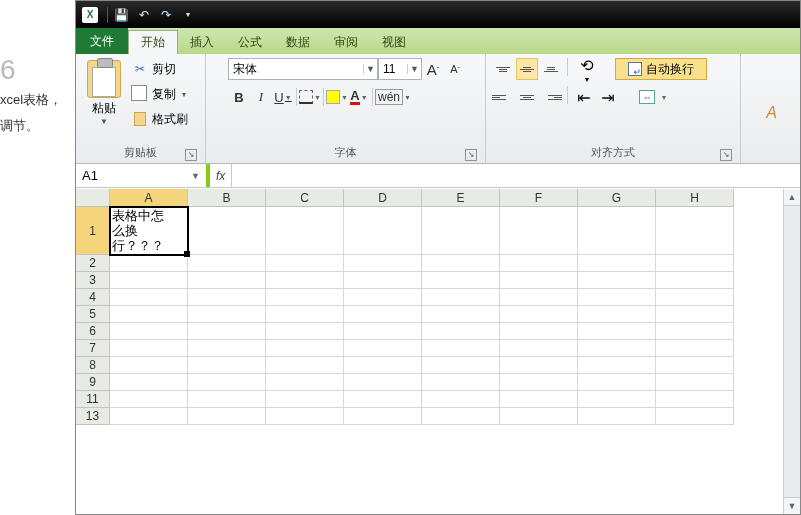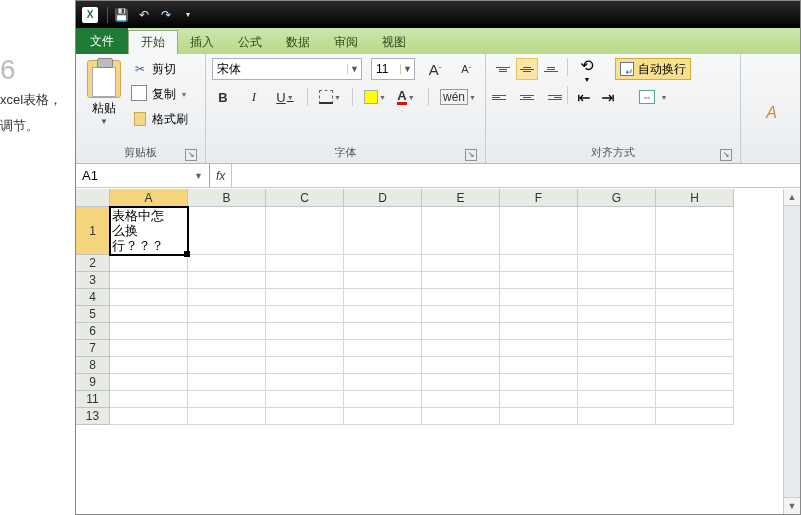--- a/index.html
+++ b/index.html
@@ -31,50 +31,50 @@
 .bigbtn .dd{font-size:8px;color:#555;}
 .smallcol{display:flex;flex-direction:column;gap:3px;}
 .smallbtn{display:flex;align-items:center;gap:4px;font-size:12px;cursor:pointer;height:22px;padding:0 2px;}
 .ic{width:16px;height:16px;display:inline-flex;align-items:center;justify-content:center;font-size:12px;}
 .scis{color:#2a5db0;}
 .copy{background:#fff;border:1px solid #888;width:14px;height:14px;position:relative;}
 .copy::after{content:"";position:absolute;left:-3px;top:-3px;width:14px;height:14px;border:1px solid #888;background:#fff;}
 .brush{background:#f3d68b;border:1px solid #caa94a;width:12px;height:14px;}
 
 .fontgroup{width:280px;}
-.fontrow{display:flex;gap:9px;margin-bottom:6px;align-items:center;}
+.fontrow{display:flex;gap:0;margin-bottom:6px;align-items:center;margin-left:16px;}
 .combo{border:1px solid #a9b2bd;background:#fff;height:22px;display:flex;align-items:center;font-size:12px;}
 .combo .txt{flex:1;padding:0 4px;}
 .combo .ar{width:14px;text-align:center;font-size:9px;color:#555;border-left:1px solid #ccc;cursor:pointer;}
 .fbtn{min-width:22px;height:22px;display:inline-flex;align-items:center;justify-content:center;cursor:pointer;font-size:13px;color:#333;position:relative;}
 .fbtn .dd{font-size:7px;margin-left:1px;color:#666;}
 .bi{font-weight:bold;}
 .ii{font-style:italic;font-family:serif;}
 .ui{text-decoration:underline;}
 .bord-ic{width:14px;height:14px;border:1px dashed #666;border-bottom:2px solid #333;}
 .fill-sw{width:14px;height:14px;background:#ffff00;border:1px solid #aaa;}
 .fc-A{font-weight:bold;border-bottom:3px solid #d11;line-height:12px;}
 .wen{font-size:12px;border:1px solid #999;padding:0 2px;}
 
 .aligngroup{width:255px;}
 .alrow{display:flex;gap:2px;margin-bottom:6px;}
 .albtn{width:22px;height:22px;display:flex;flex-direction:column;align-items:center;justify-content:center;cursor:pointer;gap:1px;}
 .albtn.sel{background:#f9e6a8;border:1px solid #e6c455;}
 .ln{height:1px;background:#555;width:14px;}
 .ln.s{width:8px;}
-.wrapbtn{background:#f9e08c;border:1px solid #d6a93e;height:22px;display:flex;align-items:center;gap:4px;padding:0 4px;font-size:12px;cursor:pointer;}
+.wrapbtn{background:#f9e08c;border:1px solid #d6a93e;height:22px;display:flex;align-items:center;gap:4px;padding:0 12px;font-size:12px;cursor:pointer;}
 .wrapic{width:14px;height:14px;border:1px solid #5577aa;position:relative;background:#fff;}
 .wrapic::after{content:"↵";position:absolute;right:0;bottom:-2px;font-size:9px;color:#2a5db0;}
 .mergebtn{height:22px;display:flex;align-items:center;gap:4px;padding:0 6px;font-size:12px;cursor:pointer;}
 .mergeic{width:16px;height:14px;border:1px solid #5a8;background:#fff;display:flex;align-items:center;justify-content:center;font-size:9px;color:#2a5db0;}
 .rightfade{width:40px;background:linear-gradient(#f7f8f9,#e9ecef);position:relative;}
 .rightfade .fA{position:absolute;right:4px;top:50px;color:#d08a3a;font-size:16px;font-style:italic;}
 
 .fbar{height:24px;border-bottom:1px solid #c3c8cc;display:flex;align-items:stretch;background:#fff;}
-.namebox{width:134px;border-right:1px solid #84cc16;display:flex;align-items:center;padding:0 6px;font-size:13px;font-family:Arial;}
+.namebox{width:134px;border-right:4px solid #84cc16;display:flex;align-items:center;padding:0 6px;font-size:13px;font-family:Arial;}
 .namebox .ar{font-size:9px;color:#666;margin-left:auto;cursor:pointer;}
 .fxbtns{display:flex;align-items:center;padding:0 6px;gap:8px;border-right:1px solid #c3c8cc;}
 .fx{font-style:italic;font-size:12px;color:#444;}
 .finput{flex:1;padding:0 6px;display:flex;align-items:center;font-size:13px;font-family:"SimSun";}
 
 .grid{position:absolute;left:0;right:0;top:188px;bottom:0;overflow:hidden;}
 .chead{display:flex;height:18px;}
 .corner{width:34px;background:#e8ebe3;border-right:1px solid #bfc5ca;border-bottom:1px solid #bfc5ca;}
 .ch{background:#e8ebe3;border-right:1px solid #bfc5ca;border-bottom:1px solid #bfc5ca;text-align:center;font-size:12px;font-family:Arial;color:#333;line-height:18px;}
 .ch.sel{background:#f4d57c;}

